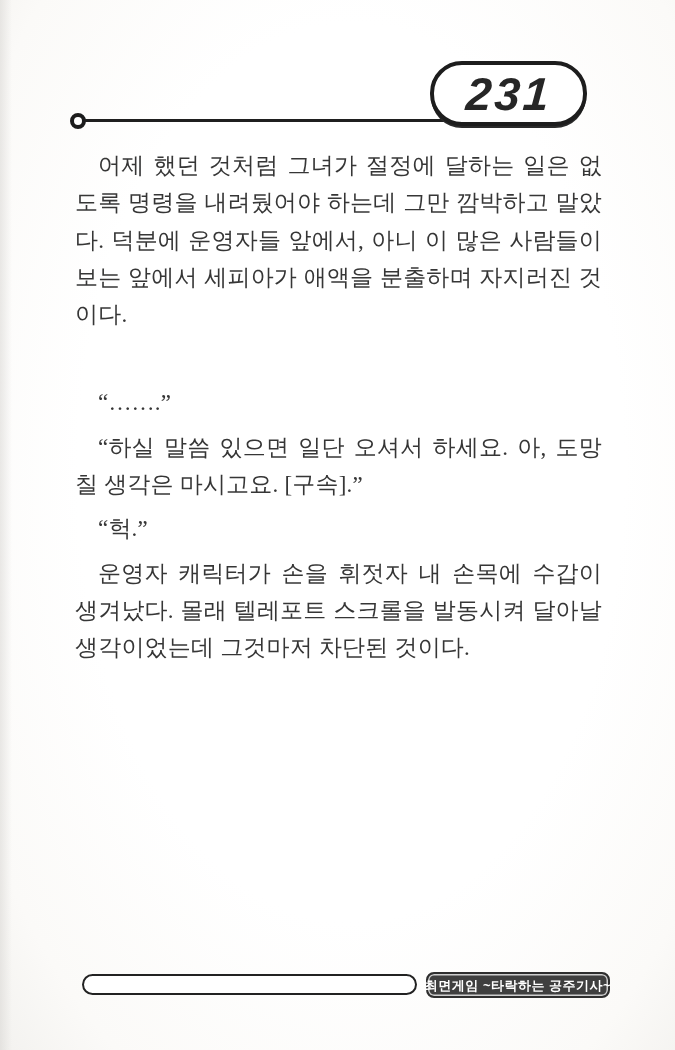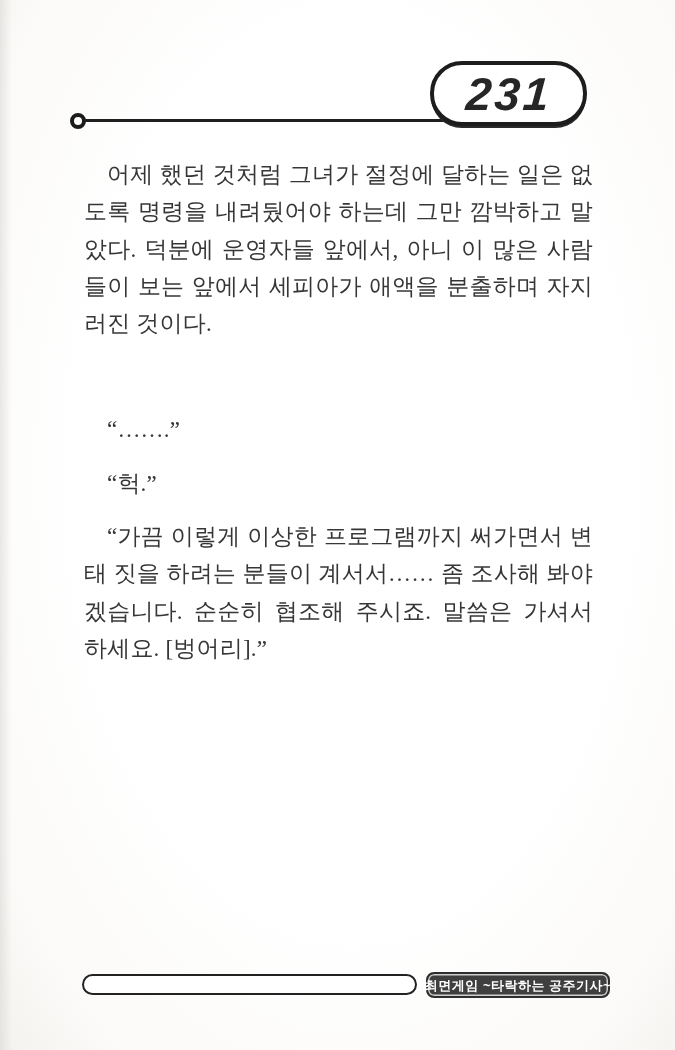--- a/index.html
+++ b/index.html
@@ -72,21 +72,21 @@
     left: 68px; top: 140px;
     width: 541px;
     font-size: 23px;
     line-height: 37.3px;
     letter-spacing: 0.2px;
     color: #363636;
     text-align: justify;
     word-break: break-all;
   }
   .body-text p {
-    margin: 16px;
+    margin: 7px;
     text-indent: 1em;
   }
   .scene-break {
     height: 37px;
   }
 
   
   .footer-pill {
     position: absolute;
     left: 82px; top: 974px;
@@ -128,21 +128,22 @@
   <div class="header-ring"></div>
   <div class="header-rule"></div>
   <div class="page-badge">
     <span class="num">231</span>
   </div>
 
   <div class="body-text">
     <p>어제 했던 것처럼 그녀가 절정에 달하는 일은 없도록 명령을 내려뒀어야 하는데 그만 깜박하고 말았다. 덕분에 운영자들 앞에서, 아니 이 많은 사람들이 보는 앞에서 세피아가 애액을 분출하며 자지러진 것이다.</p>
     <div class="scene-break"></div>
     <p>“…….”</p>
+    <p>“하실 말씀 있으면 일단 오셔서 하세요. 아, 도망칠 생각은 마시고요. [구속].”</p>
     <p>“헉.”</p>
-    <p>“가끔 이렇게 이상한 프로그램까지 써가면서 변태 짓을 하려는 분들이 계서서…… 좀 조사해 봐야겠습니다. 순순히 협조해 주시죠. 말씀은 가셔서 하세요. [벙어리].”</p>
+    <p>운영자 캐릭터가 손을 휘젓자 내 손목에 수갑이 생겨났다. 몰래 텔레포트 스크롤을 발동시켜 달아날 생각이었는데 그것마저 차단된 것이다.</p>
   </div>
 
   <div class="footer-pill"></div>
   <div class="footer-badge">
     <span class="title">최면게임 ~타락하는 공주기사~</span>
   </div>
 </div>
 
 </body></html>

